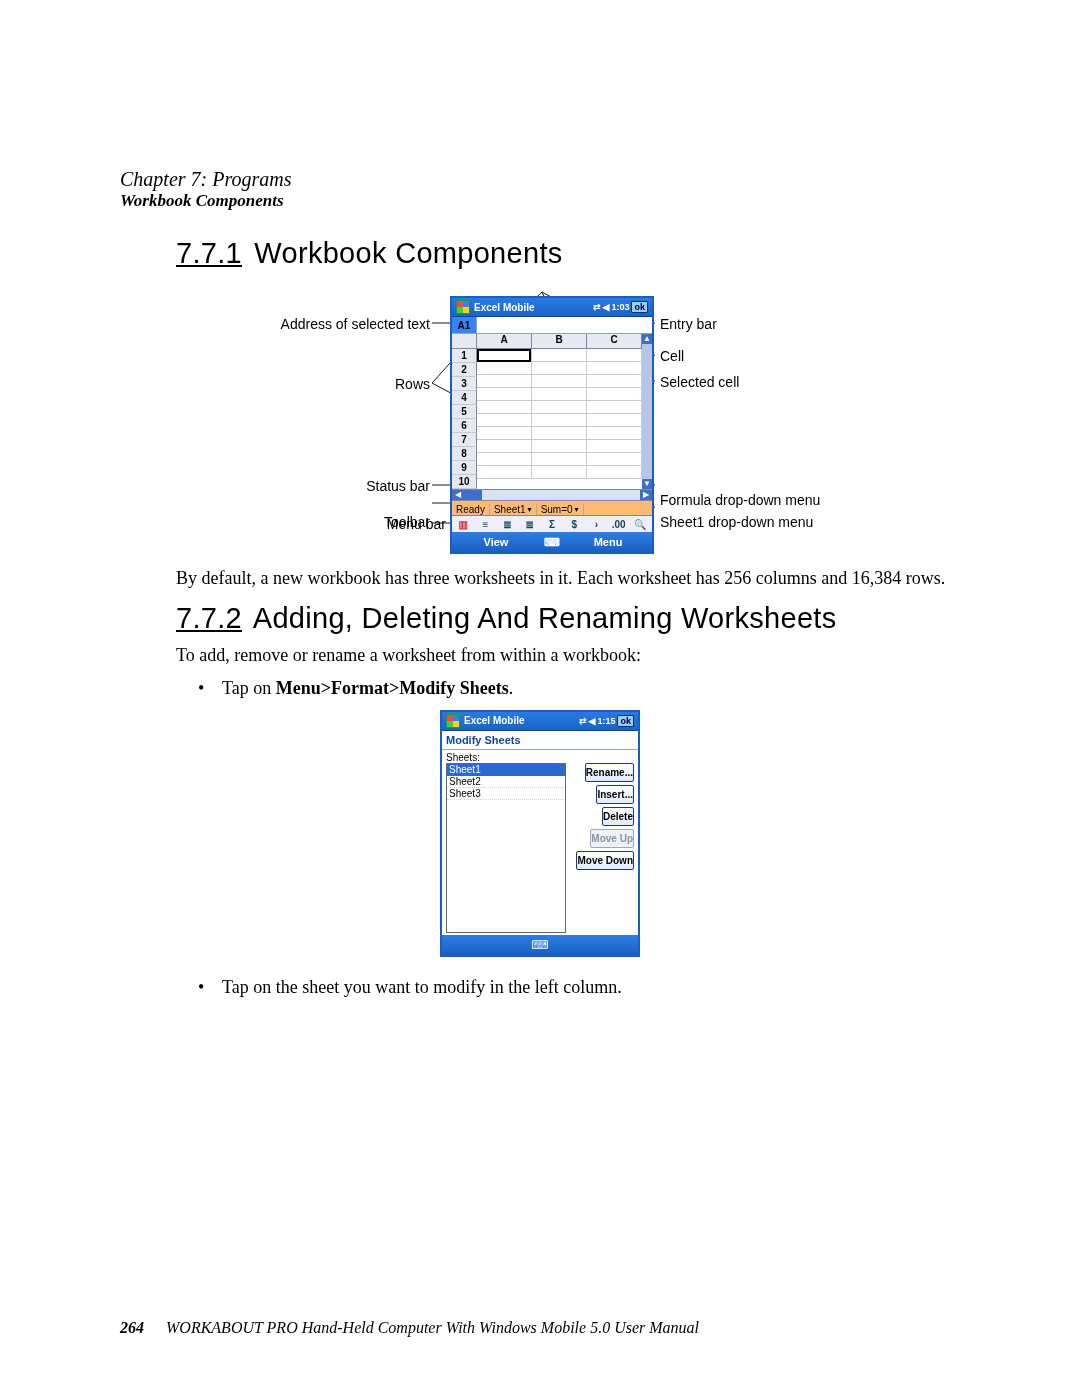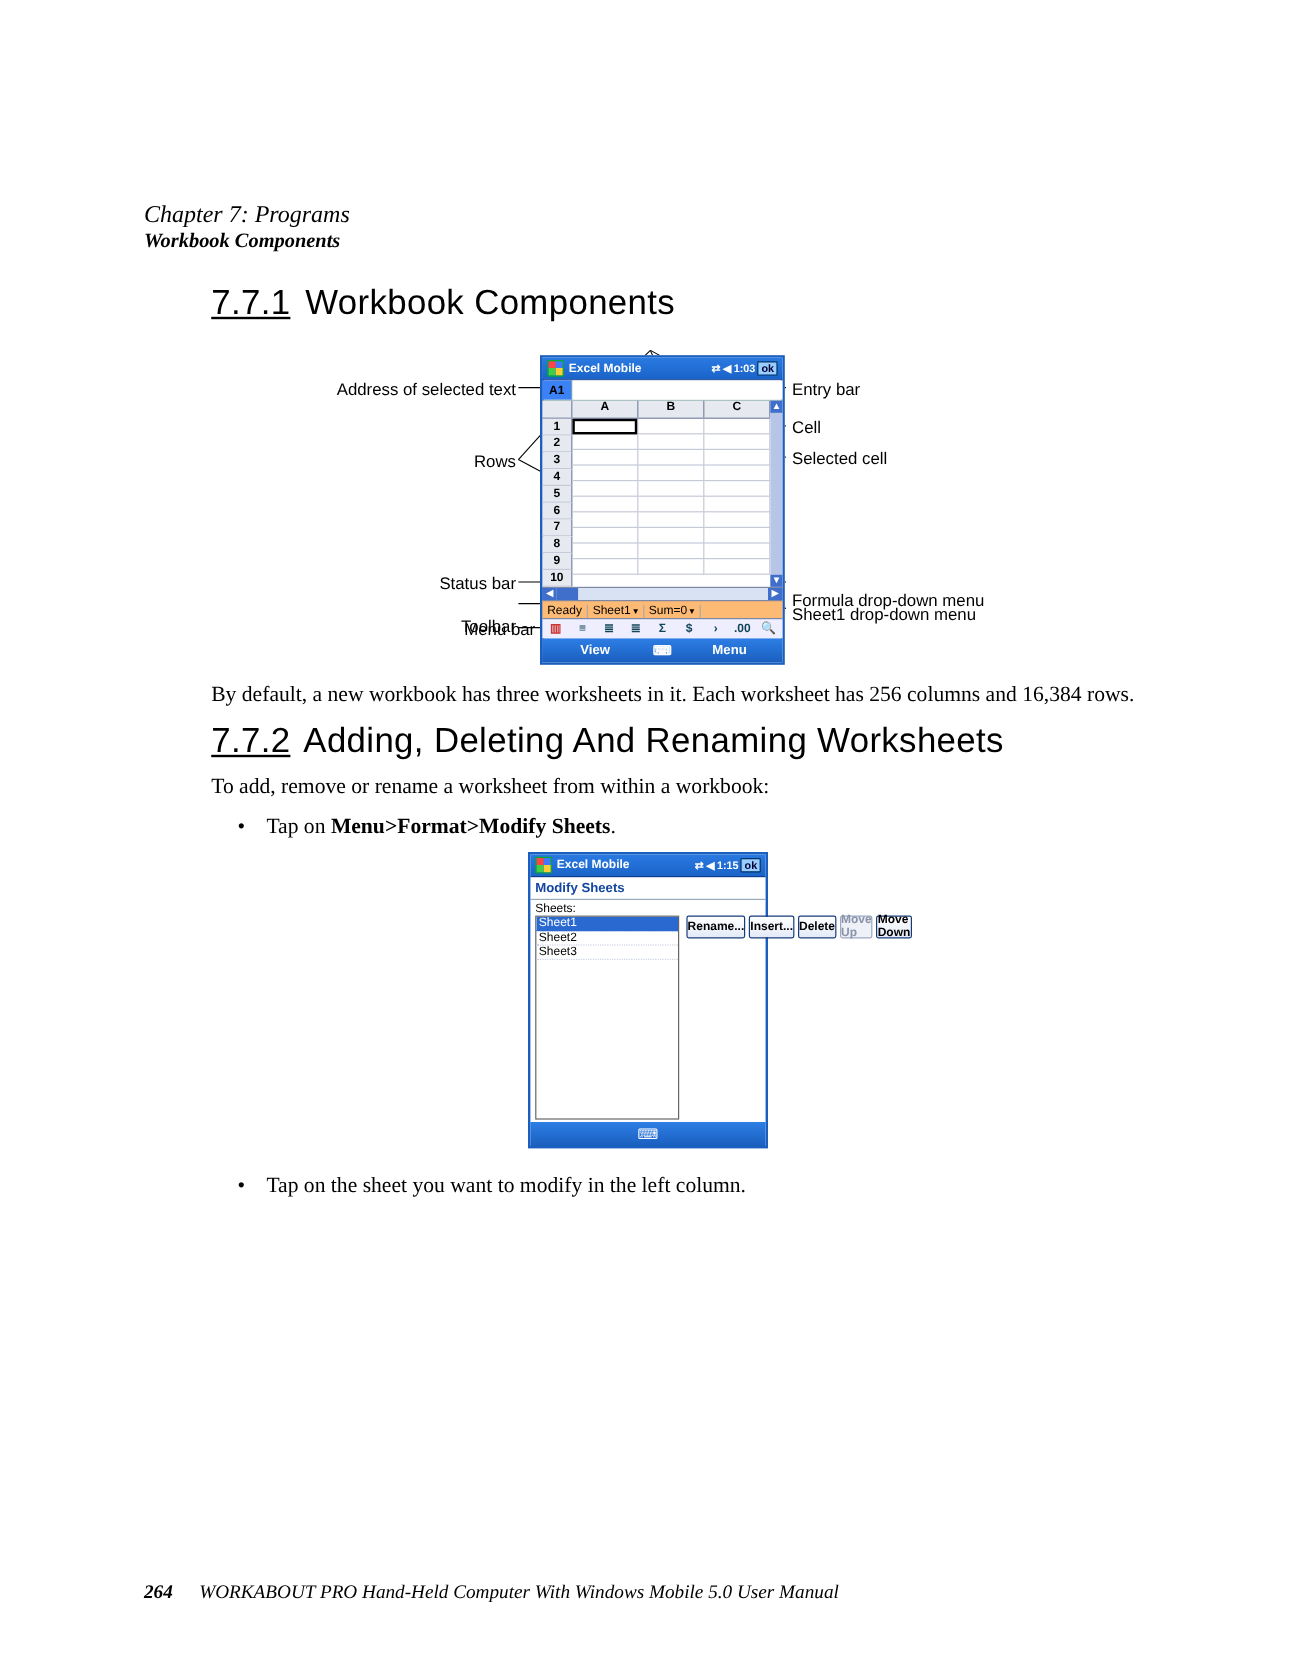--- a/index.html
+++ b/index.html
@@ -149,21 +149,21 @@
   .device2 { border:2px solid #1a5fbf; background:#fff;}
   .modify-title { color:#1346a0; font-weight:bold; font-size:11px; padding:3px 4px; border-bottom:1px solid #9ab; }
   .sheetbox-row { display:flex; gap:6px; padding:0 4px 2px 4px; }
   .sheets-label { font-size:10px; padding:2px 0 0 4px;}
   .sheet-list {
     flex:1; border:1px solid #666; height:168px; font-size:10px;
     background:#fff; overflow:hidden;
   }
   .sheet-item { padding:0 2px; border-bottom:1px dotted #cbd3e6;}
   .sheet-item.selected { background:#2a6ad0; color:#fff; border-bottom-color:#2a6ad0;}
-  .btn-col { width:62px; display:flex; flex-direction:row; gap:3px; padding-top:0;}
+  .btn-col { width:62px; display:flex; flex-direction:column; gap:3px; padding-top:0;align-items:flex-end;}
   .wm-btn {
     height:17px; font-size:10px; border:1px solid #173a7a; border-radius:2px;
     background:linear-gradient(#fff,#e3eaf7);
     display:flex;align-items:center;justify-content:center; font-weight:bold;
   }
   .wm-btn.disabled { color:#8a93a8; border-color:#9aa8c4; background:#eef1f7;}
   .kb-bar { height:20px; background:linear-gradient(#2d7ee5,#1a5fbf); display:flex; align-items:center; justify-content:center;}
   .kb-bar .kb-icon { color:#fff; font-size:12px;}
 
   .footer {
@@ -191,21 +191,21 @@
     <span class="callout-label" style="left:300px;top:16px">Columns</span>
     <span class="callout-label left" style="right:430px;top:38px">Address of selected text</span>
     <span class="callout-label left" style="right:430px;top:98px">Rows</span>
     <span class="callout-label left" style="right:430px;top:200px">Status bar</span>
     <span class="callout-label left" style="right:430px;top:236px">Toolbar</span>
     <span class="callout-label left" style="right:414px;top:238px">Menu bar</span>
     <span class="callout-label" style="left:440px;top:38px">Entry bar</span>
     <span class="callout-label" style="left:440px;top:70px">Cell</span>
     <span class="callout-label" style="left:440px;top:96px">Selected cell</span>
     <span class="callout-label" style="left:440px;top:214px">Formula drop-down menu</span>
-    <span class="callout-label" style="left:440px;top:226px">Sheet1 drop-down menu</span>
+    <span class="callout-label" style="left:440px;top:236px">Sheet1 drop-down menu</span>
 
     <svg class="svg-lines" width="640" height="270">
       <g stroke="#000" stroke-width="0.9" fill="none">
         <path d="M322,14 L282,52"></path>
           <path d="M322,14 L338,52"></path>
           <path d="M322,14 L392,52"></path>
         <path d="M212,45 L248,45"></path>
         <path d="M212,105 L240,74"></path>
           <path d="M212,105 L240,120"></path>
         <path d="M212,207 L250,207"></path>

